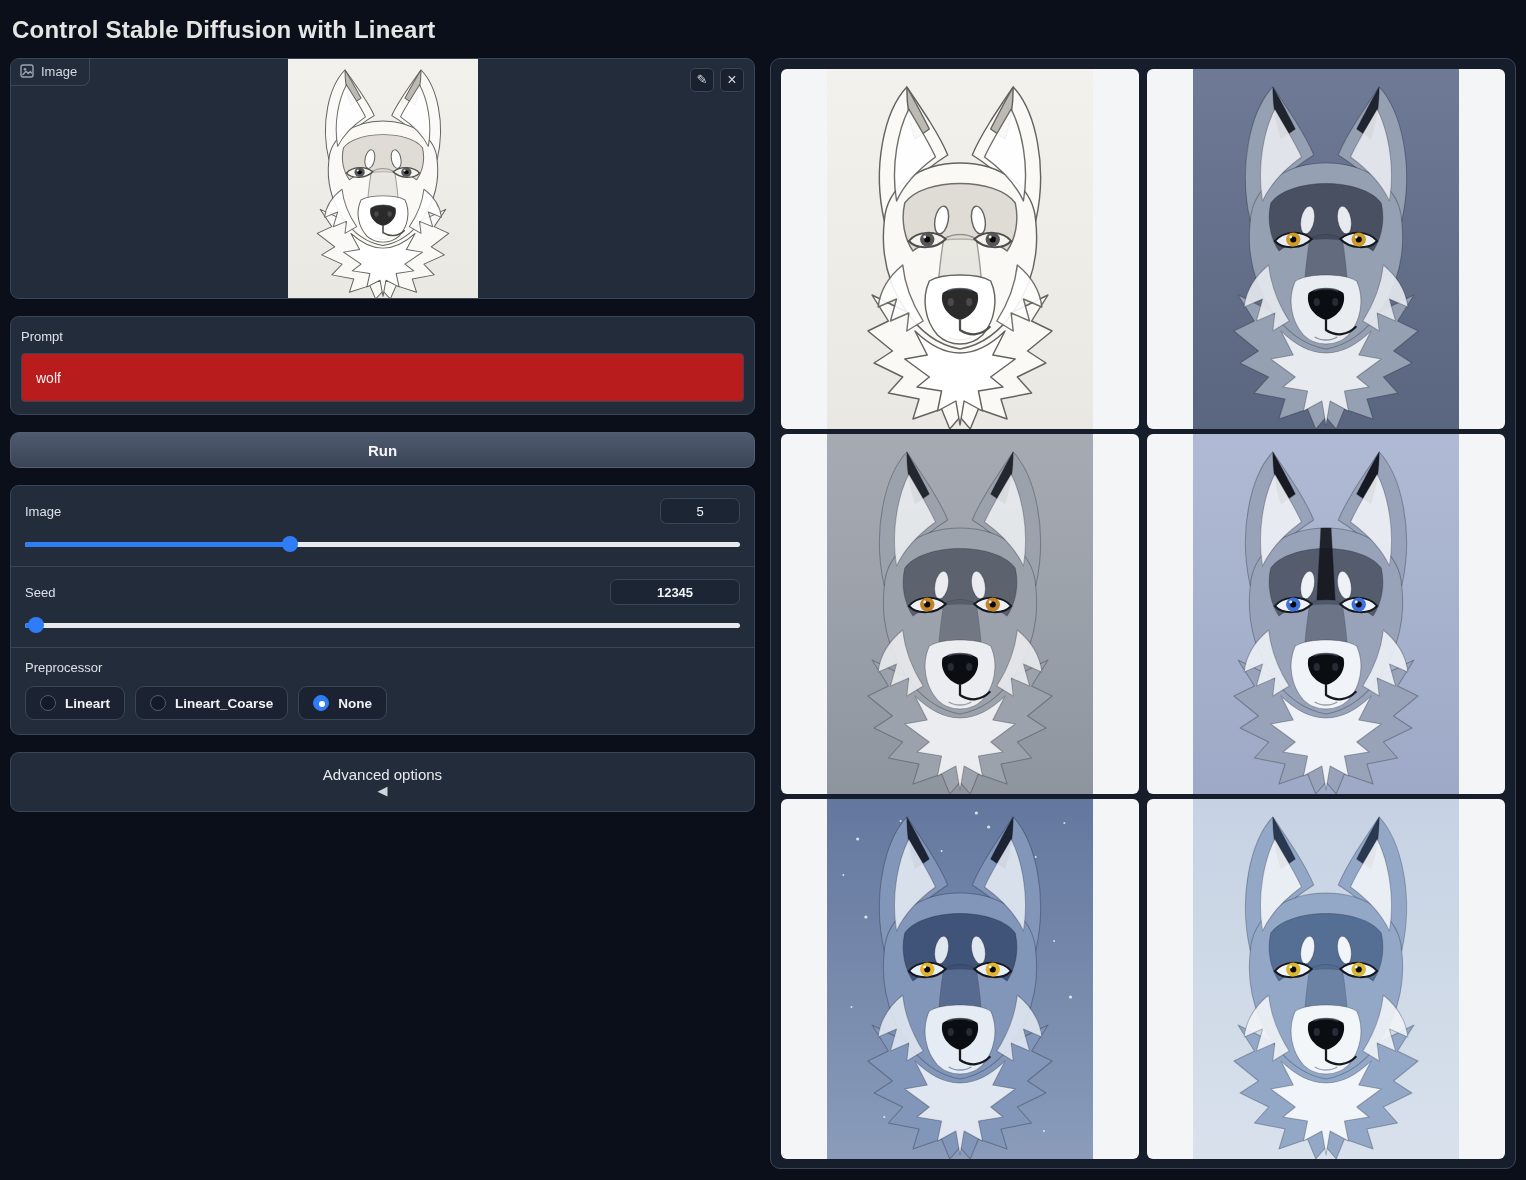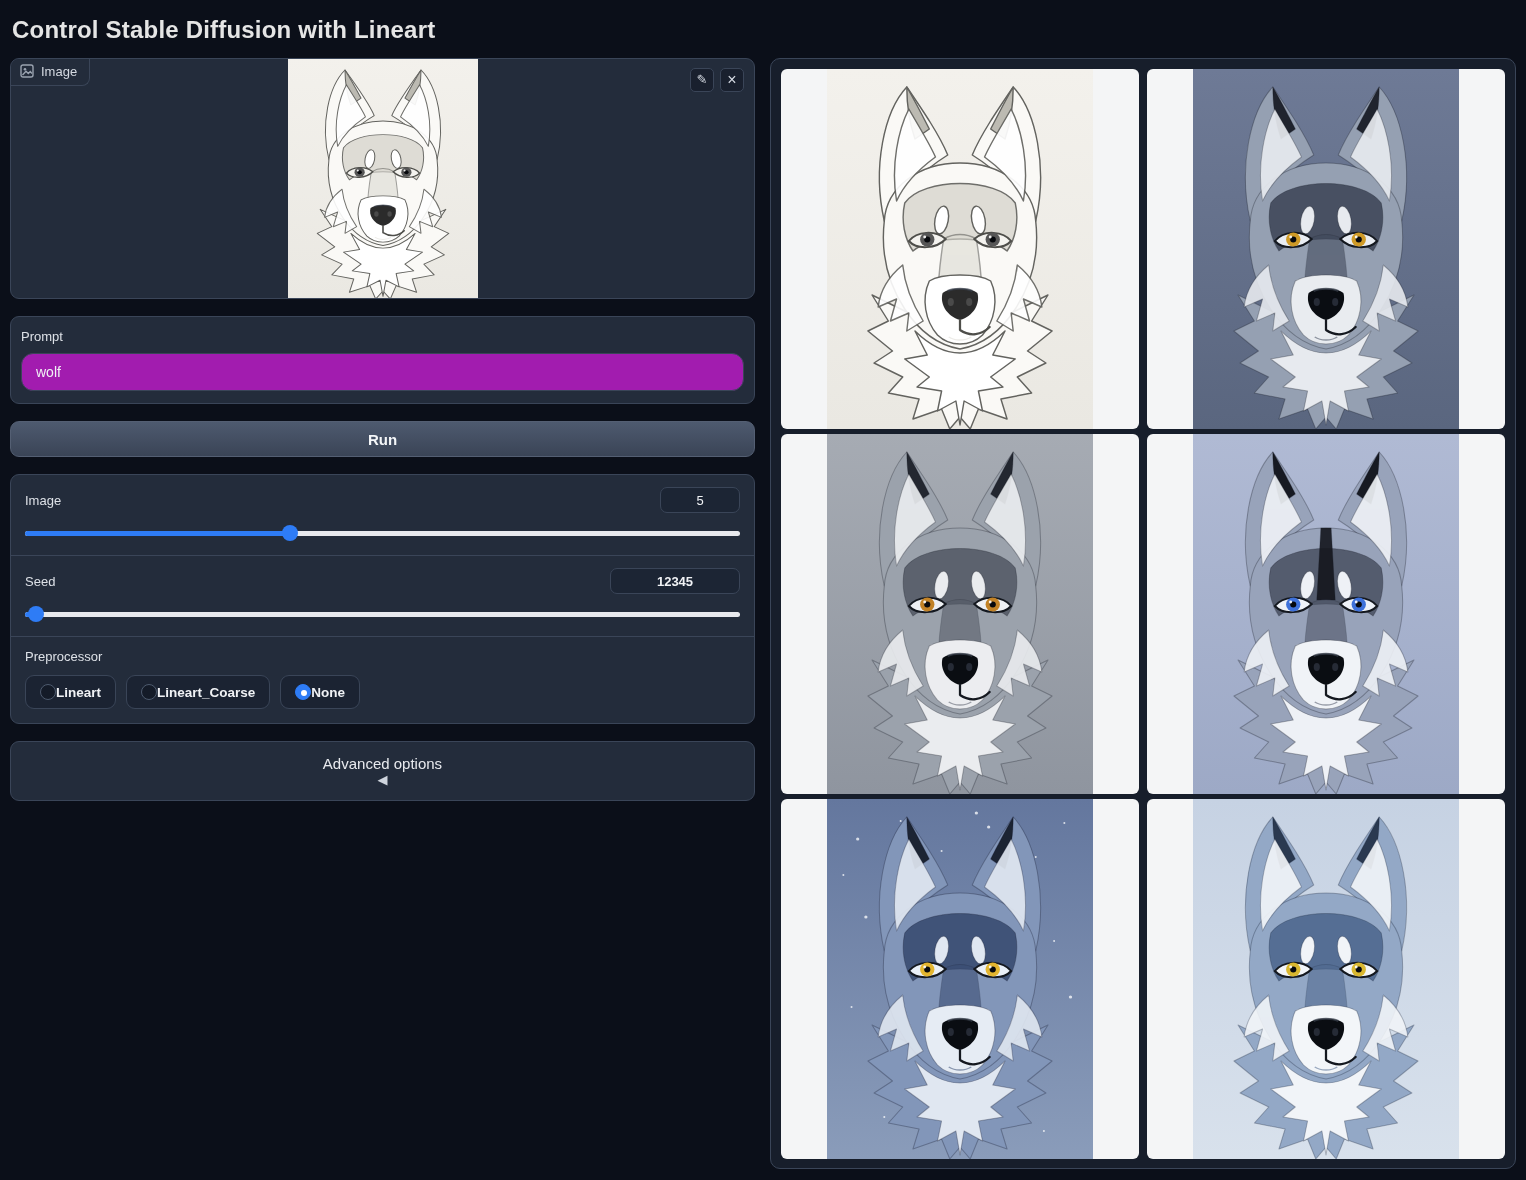--- a/index.html
+++ b/index.html
@@ -45,22 +45,22 @@
     color: #d5dae2; font-size: 13px; line-height: 22px; text-align: center;
     cursor: pointer;
   }
   .input-thumb { width: 190px; height: 241px; }
   .input-thumb svg { width: 100%; height: 100%; display: block; }
 
   
   .pad { padding: 12px 10px; }
   .field-label { font-size: 13px; color: #dde1e7; margin-bottom: 9px; display: block; }
   .text-input {
-    width: 100%; height: 38px;
-    background: #a21caf; border: 1px solid #3a4558; border-radius: 12px;
+    width: 100%; height: 49px;
+    background: #b91c1c; border: 1px solid #3a4558; border-radius: 4px;
     color: #f0f2f5; font-size: 14px; padding: 0 14px;
     font-family: "Liberation Sans", sans-serif; outline: none;
   }
 
   
   .run-btn {
     width: 100%; height: 36px;
     background: linear-gradient(#4e5a6f, #3a4456);
     border: 1px solid #545f73; border-radius: 9px;
     color: #f4f6f8; font-size: 15px; font-weight: 700;
@@ -79,21 +79,21 @@
   }
   .num-sm { width: 80px; } .num-lg { width: 130px; font-weight: bold; }
   .slider { position: relative; height: 16px; cursor: pointer; }
   .slider-track { position: absolute; left: 0; right: 0; top: 5.5px; height: 5px; background: #e7e9ed; border-radius: 3px; }
   .slider-fill  { position: absolute; left: 0; top: 5.5px; height: 5px; background: #2e7cf6; border-radius: 3px; }
   .slider-thumb { position: absolute; top: 0; width: 16px; height: 16px; margin-left: -8px; border-radius: 50%; background: #2e7cf6; }
 
   
   .radio-row { display: flex; gap: 10px; margin-top: 11px; }
   .radio-pill {
-    display: flex; align-items: center; 
+    display: flex; align-items: center; gap: 9px;
     background: #1b2332; border: 1px solid #3a4558; border-radius: 9px;
     padding: 8px 14px; cursor: pointer;
   }
   .radio-circle {
     width: 16px; height: 16px; border-radius: 50%;
     background: #141b28; border: 1px solid #4d5a6e; position: relative;
   }
   .radio-pill.selected .radio-circle { background: #2e7cf6; border-color: #2e7cf6; }
   .radio-pill.selected .radio-circle::after {
     content: ""; position: absolute; left: 5px; top: 5px; width: 6px; height: 6px;

